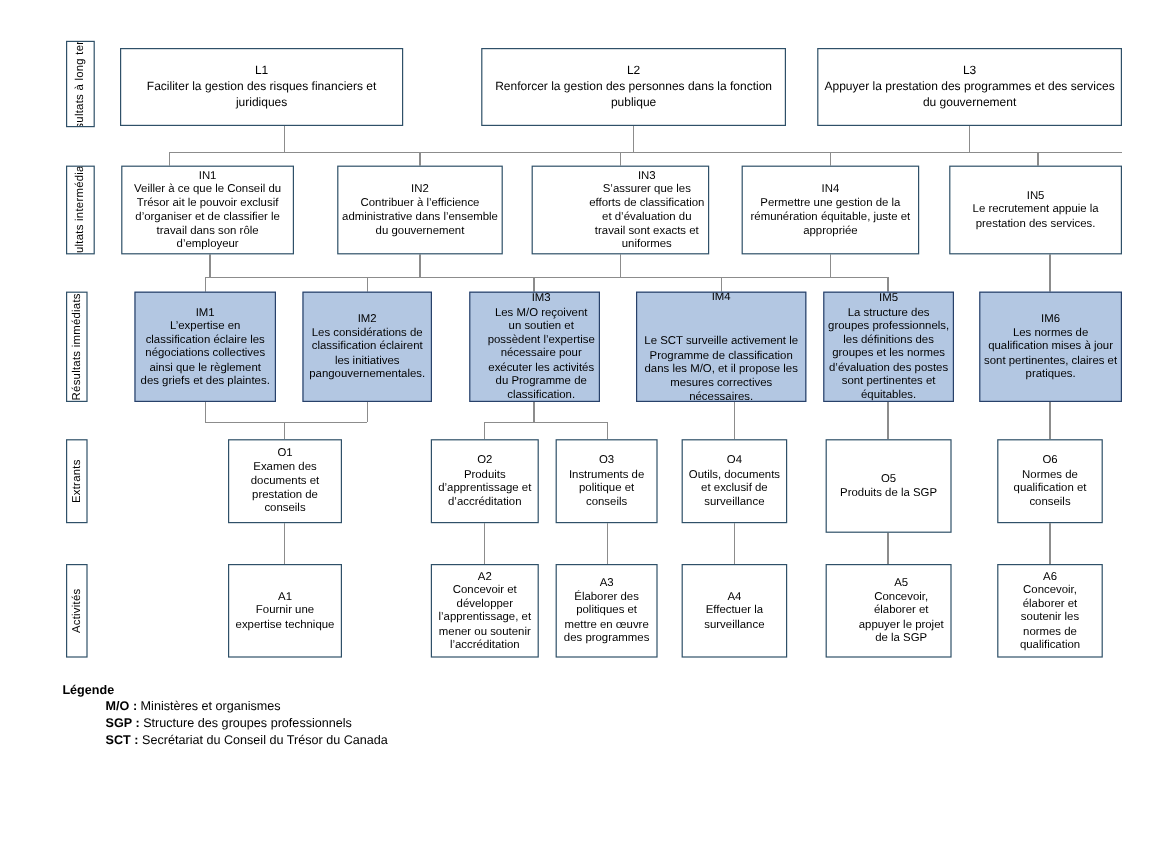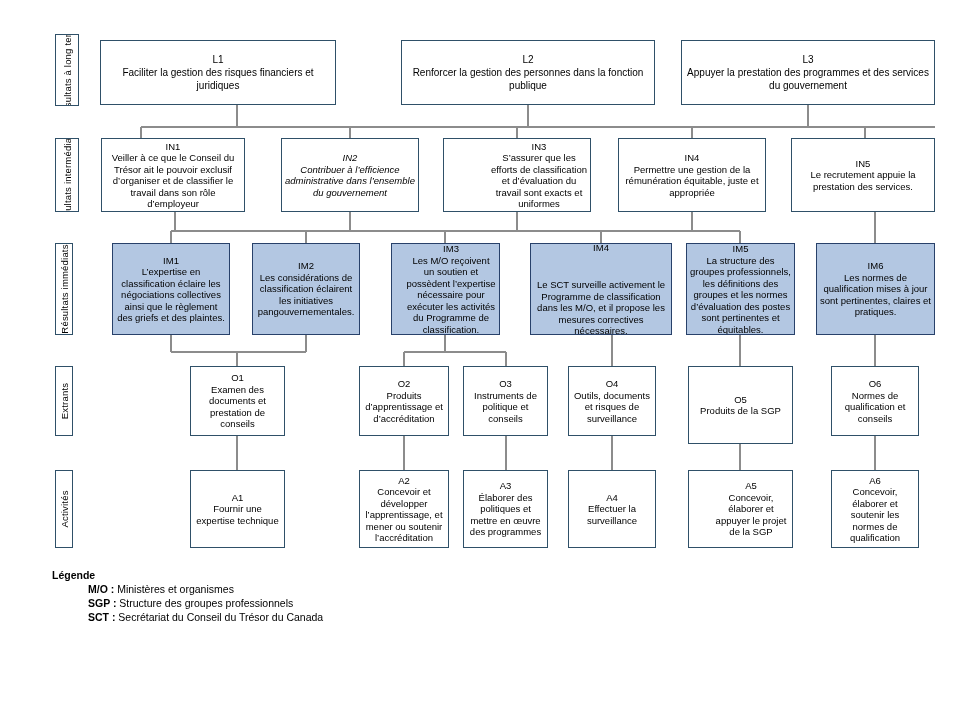--- a/index.html
+++ b/index.html
@@ -192,21 +192,21 @@
   </div>
   <div class="node top" style="left:681px; top:40px; width:254px; height:65px;">
     <span class="code">L3</span>
     <span class="desc">Appuyer la prestation des programmes et des services du gouvernement</span>
   </div>
 
   <div class="node" style="left:101px; top:138px; width:144px; height:74px;">
     <span class="code">IN1</span>
     <span class="desc">Veiller à ce que le Conseil du Trésor ait le pouvoir exclusif d’organiser et de classifier le travail dans son rôle d’employeur</span>
   </div>
-  <div class="node" style="left:281px; top:138px; width:138px; height:74px;font-style:italic;">
+  <div class="node" style="left:281px; top:138px; width:138px; height:74px;">
     <span class="code">IN2</span>
     <span class="desc">Contribuer à l’efficience administrative dans l’ensemble du gouvernement</span>
   </div>
   <div class="node" style="left:443px; top:138px; width:148px; height:74px;padding-left:47px;">
     <span class="code">IN3</span>
     <span class="desc">S’assurer que les efforts de classification et d’évaluation du travail sont exacts et uniformes</span>
   </div>
   <div class="node" style="left:618px; top:138px; width:148px; height:74px;">
     <span class="code">IN4</span>
     <span class="desc">Permettre une gestion de la rémunération équitable, juste et appropriée</span>
@@ -248,21 +248,21 @@
   <div class="node" style="left:359px; top:366px; width:90px; height:70px;">
     <span class="code">O2</span>
     <span class="desc">Produits d’apprentissage et d’accréditation</span>
   </div>
   <div class="node" style="left:463px; top:366px; width:85px; height:70px;">
     <span class="code">O3</span>
     <span class="desc">Instruments de politique et conseils</span>
   </div>
   <div class="node" style="left:568px; top:366px; width:88px; height:70px;">
     <span class="code">O4</span>
-    <span class="desc">Outils, documents et risques de surveillance</span>
+    <span class="desc">Outils, documents et exclusif de surveillance</span>
   </div>
   <div class="node" style="left:688px; top:366px; width:105px; height:78px;">
     <span class="code">O5</span>
     <span class="desc">Produits de la SGP</span>
   </div>
   <div class="node" style="left:831px; top:366px; width:88px; height:70px;">
     <span class="code">O6</span>
     <span class="desc">Normes de qualification et conseils</span>
   </div>
 

